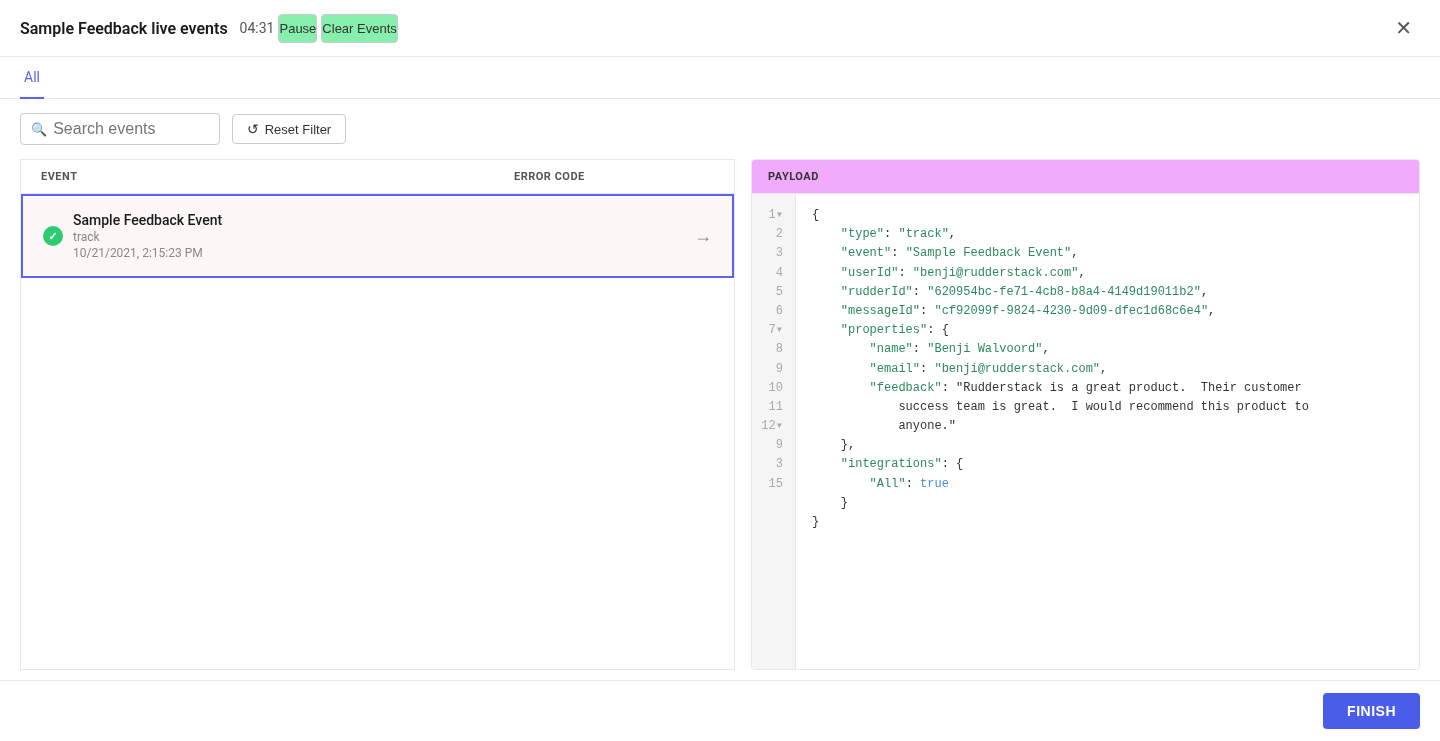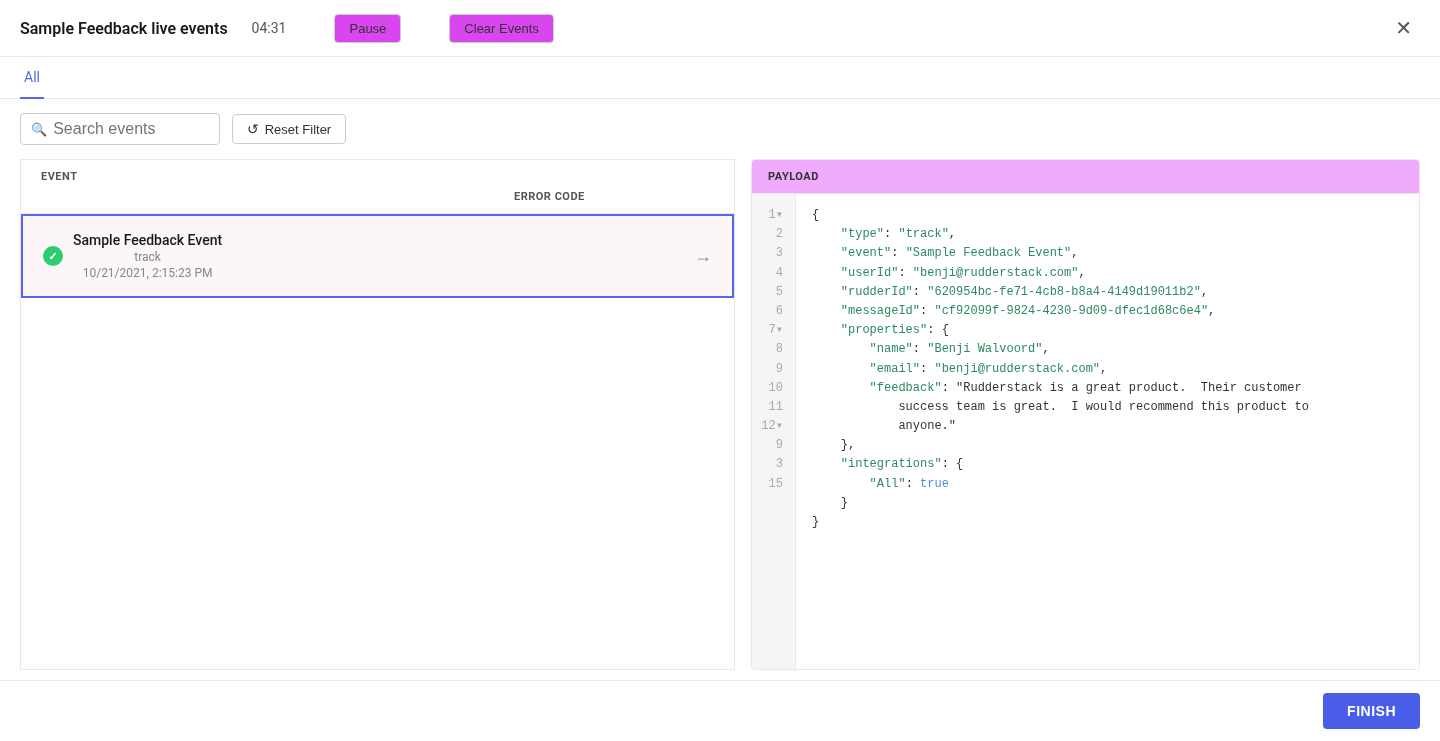--- a/index.html
+++ b/index.html
@@ -11,41 +11,40 @@
       overflow: hidden;
       position: relative;
     }
 
     
     .header {
       display: flex;
       align-items: center;
       padding: 12px 20px;
       border-bottom: 1px solid #e8e8e8;
-      gap: 16px;
+      gap: 4px;
     }
     .header-title {
       font-size: 16px;
       font-weight: 600;
       color: #1a1a1a;
     }
     .header-timer {
       font-size: 14px;
       color: #555;
       margin-left: 8px;
     }
     .btn {
       border: 1px solid #ccc;
-      background: #d946ef;
-      border-radius: 4px;
-      padding: 6px 14px;
+      background: #86efac;
+      border-radius: 4px;
+      padding: 6px 0;
       font-size: 13px;
       cursor: pointer;
       color: #333;
-      margin-left: 32px;
     }
     .close-btn {
       margin-left: auto;
       background: none;
       border: none;
       font-size: 20px;
       cursor: pointer;
       color: #555;
       padding: 4px 8px;
     }
@@ -137,37 +136,35 @@
       text-transform: uppercase;
       letter-spacing: 0.5px;
     }
     .error-col {
       width: 200px;
       font-size: 11px;
       font-weight: 700;
       color: #555;
       text-transform: uppercase;
       letter-spacing: 0.5px;
-      margin-top: 20px;
     }
 
     .event-row {
       display: flex;
       align-items: center;
       padding: 16px 20px;
       border: 2px solid #5865f2;
       background: #fdf6f6;
       cursor: pointer;
     }
     .event-row-inner {
       display: flex;
       align-items: center;
       flex: 1;
       gap: 10px;
-      text-align: center;
     }
     .status-icon {
       width: 20px;
       height: 20px;
       border-radius: 50%;
       background: #2ecc71;
       display: flex;
       align-items: center;
       justify-content: center;
       flex-shrink: 0;

